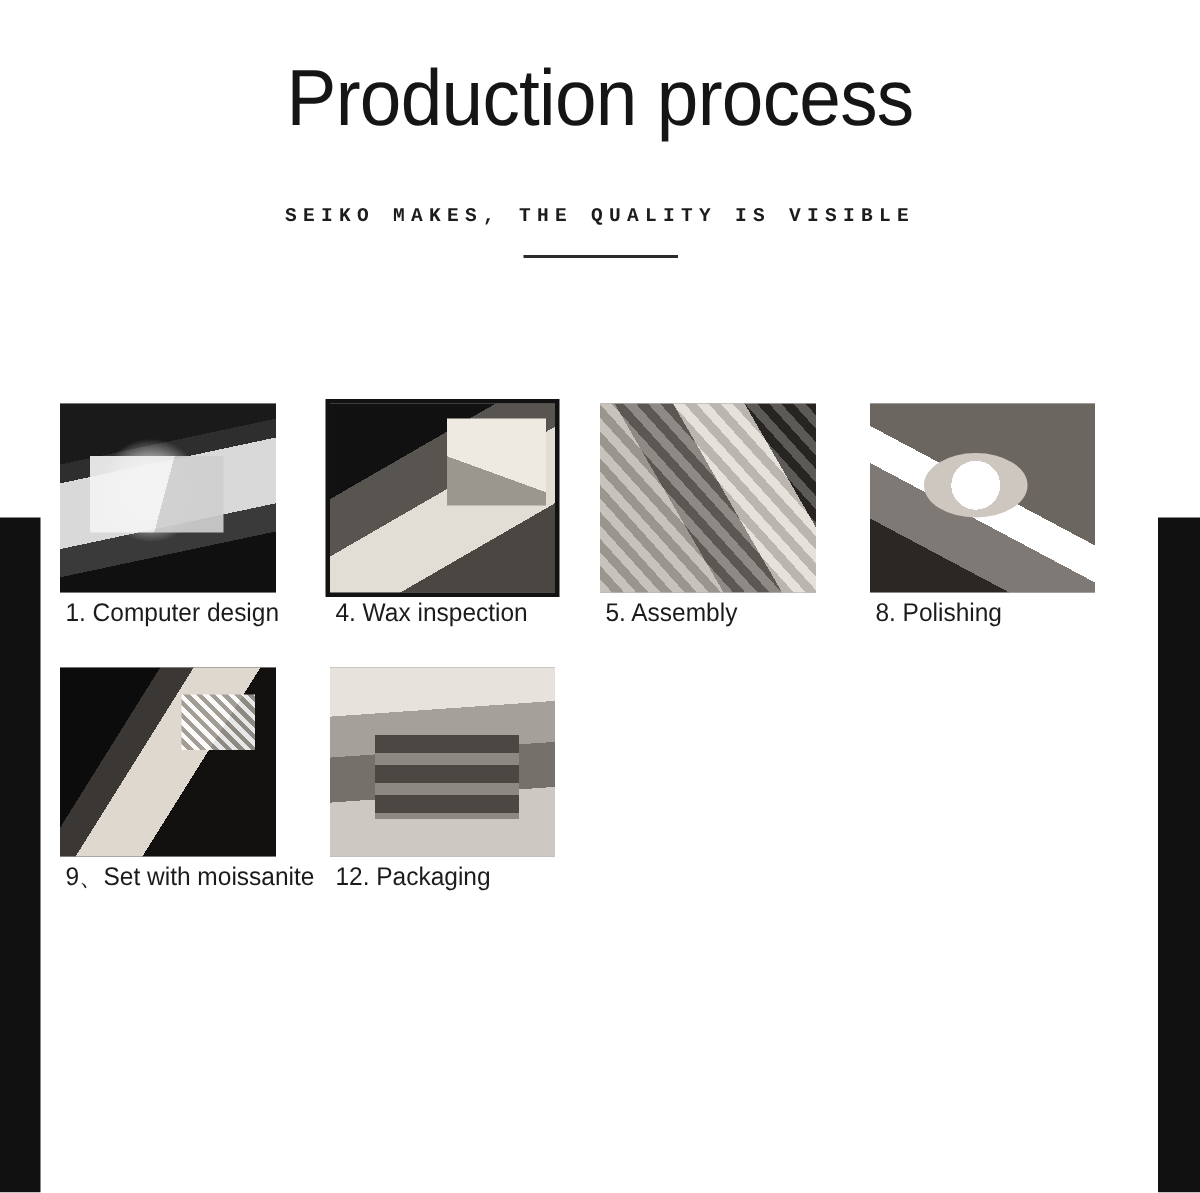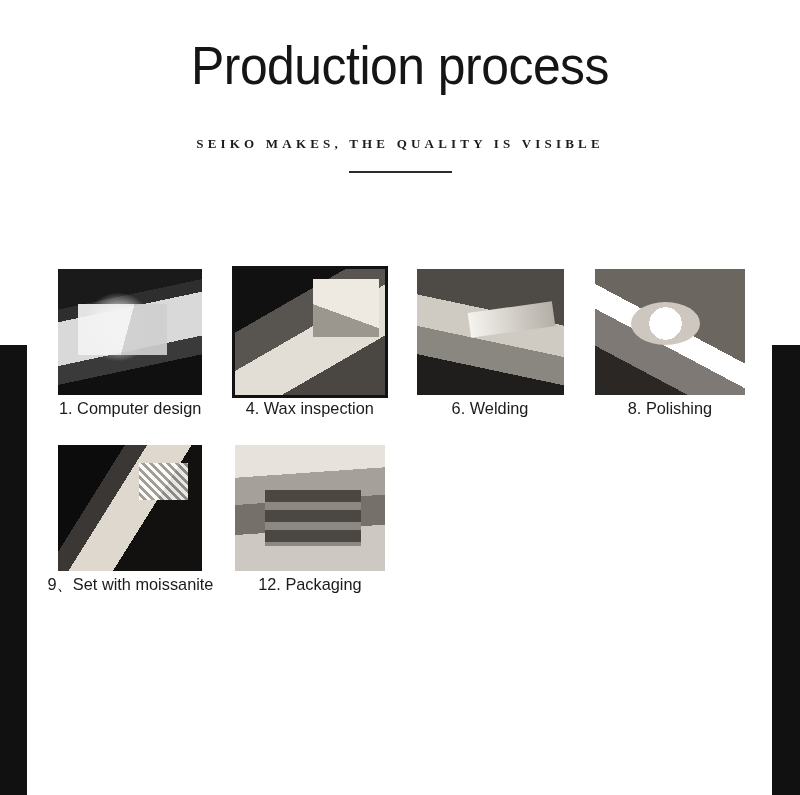--- a/index.html
+++ b/index.html
@@ -17,34 +17,34 @@
   
   .header{position:absolute;left:0;top:0;width:800px;text-align:center;}
   .title{
     margin:0;padding-top:38px;
     font-family:"Liberation Sans Narrow","Liberation Sans",sans-serif;
     font-size:53px;font-weight:400;line-height:1.05;color:#151515;
     letter-spacing:-0.5px;transform:scaleX(0.94);transform-origin:50% 50%;
   }
   .subtitle{
     margin:0;padding-top:42px;
-    font-family:Liberation Serif, serif;
+    font-family:Liberation Mono, monospace;
     font-size:13px;font-weight:700;color:#1c1c1c;letter-spacing:4.2px;
   }
   .divider{
     margin:19px auto 0 auto;width:103px;height:2px;background:#2b2b2b;
   }
 
   
   .grid{
     position:absolute;left:40px;top:243px;width:720px;
     display:grid;grid-template-columns:repeat(4,180px);
     grid-auto-rows:176px;
   }
-  .cell{position:relative;display:flex;flex-direction:column;align-items:center;margin-top:26px;}
+  .cell{position:relative;display:flex;flex-direction:column;margin-top:26px;}
   .photo{
     width:146px;height:143px;position:relative;overflow:hidden;
     background:#8b8b8b;
   }
   .photo.framed{box-shadow:0 0 0 3px #121212;}
   .caption{
     margin-top:4px;
     font-family:"Liberation Sans Narrow","Liberation Sans",sans-serif;
     font-size:17px;color:#1b1b1b;white-space:nowrap;line-height:20px;
     transform:scaleX(0.96);transform-origin:50% 50%;
@@ -160,27 +160,27 @@
 
 
 
     <div class="cell c4">
       <div class="photo framed">
           <div class="ph p4"></div>
         </div>
       <div class="caption">4. Wax inspection</div>
     </div>
 
-
-    <div class="cell c2">
-      <div class="photo">
-          <div class="ph p6"></div>
-        </div>
-      <div class="caption">6. Welding</div>
-    </div>
+    <div class="cell c1">
+      <div class="photo">
+          <div class="ph p5"></div>
+        </div>
+      <div class="caption">5. Assembly</div>
+    </div>
+
 
 
     <div class="cell c4">
       <div class="photo">
           <div class="ph p8"></div>
         </div>
       <div class="caption">8. Polishing</div>
     </div>
 
     <div class="cell c1">

